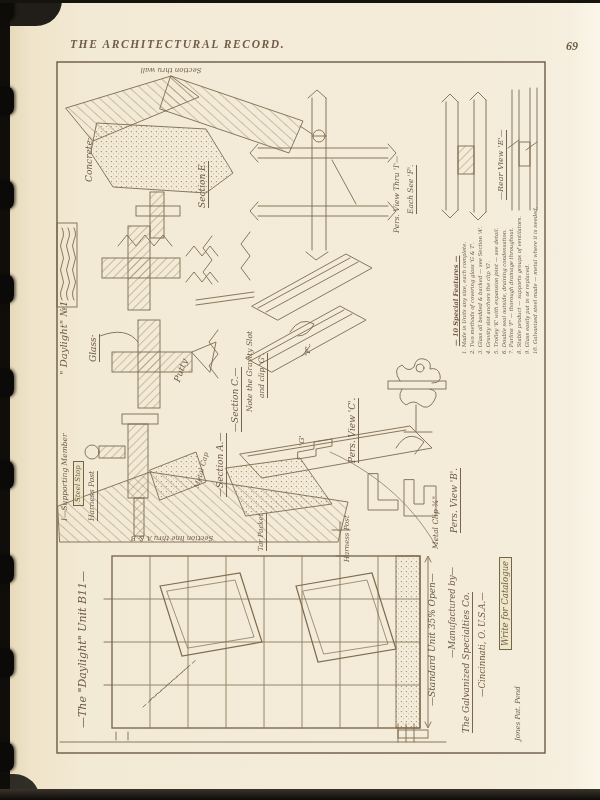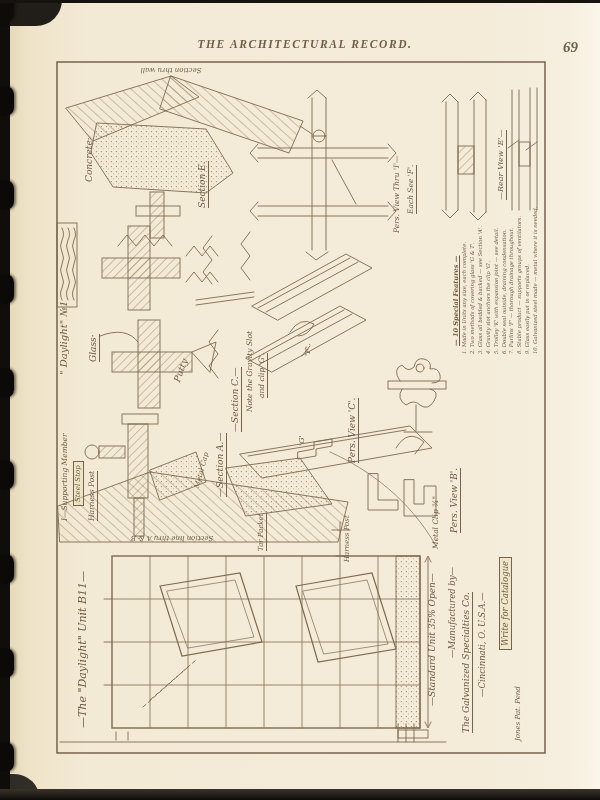--- a/index.html
+++ b/index.html
@@ -6,23 +6,23 @@
   .page{position:relative;width:600px;height:800px;overflow:hidden;
         background:linear-gradient(90deg,#e3d4b4 0,#efe4c9 30px,#f3ead6 90px,#f4ecd9 480px,#f6efdf 570px,#fbf6ea 600px);
         font-family:"Liberation Serif",serif;}
   .edge-top{position:absolute;left:0;top:0;width:600px;height:3px;background:#16130f;}
   .edge-bottom{position:absolute;left:0;top:789px;width:600px;height:11px;background:linear-gradient(180deg,#3a332a,#0e0c0a);}
   .binding{position:absolute;left:0;top:0;width:10px;height:800px;background:#100e0b;}
   .notch{position:absolute;left:-3px;width:17px;height:30px;border-radius:9px;background:#0c0a08;box-shadow:2px 0 3px rgba(20,16,10,.6);}
   .corner{position:absolute;left:0;top:0;width:62px;height:26px;background:#0f0d0a;border-radius:0 0 46px 4px;opacity:.92;}
   .corner2{position:absolute;left:0;top:774px;width:40px;height:26px;background:#0f0d0a;border-radius:0 40px 0 0;opacity:.85;}
 
-  .hdr{position:absolute;left:70px;right:60px;top:38px;text-align:center;
+  .hdr{position:absolute;left:70px;right:60px;top:38px;
        font-style:italic;font-weight:bold;font-size:11.5px;letter-spacing:1.6px;color:#6f5d48;}
-  .pgno{position:absolute;right:22px;top:39px;font-style:italic;font-weight:bold;font-size:15px;color:#6f5d48;}
+  .pgno{position:absolute;right:22px;top:39px;font-style:italic;font-weight:bold;font-size:12px;color:#6f5d48;}
 
   .art{position:absolute;left:0;top:0;}
 
   .lbl{position:absolute;font-family:"DejaVu Serif",serif;font-style:italic;color:#6e5b44;
        font-size:9px;white-space:nowrap;transform-origin:0 0;}
   .v{transform:rotate(-90deg);}
   .ul{border-bottom:0.8px solid #77644c;padding-bottom:0.5px;}
   .bx{border:0.9px solid #77644c;padding:0 3px 1px;background:rgba(234,226,188,.55);}
   .flip{transform:rotate(180deg);transform-origin:center;text-align:center;}
 

